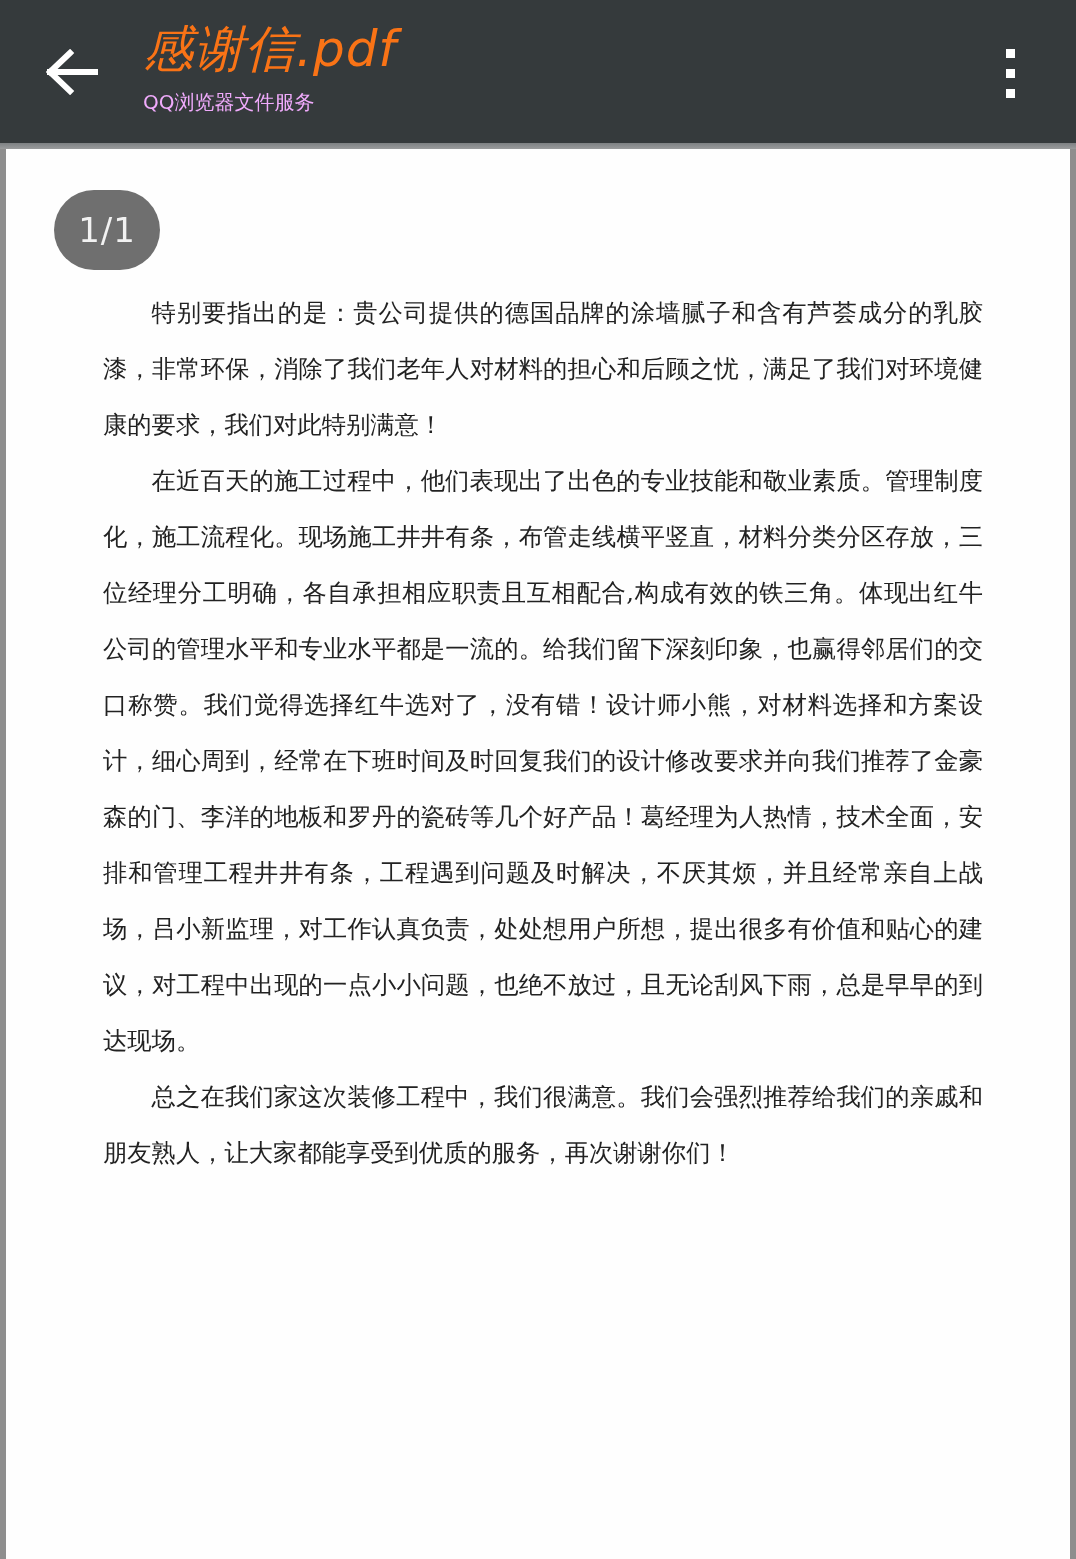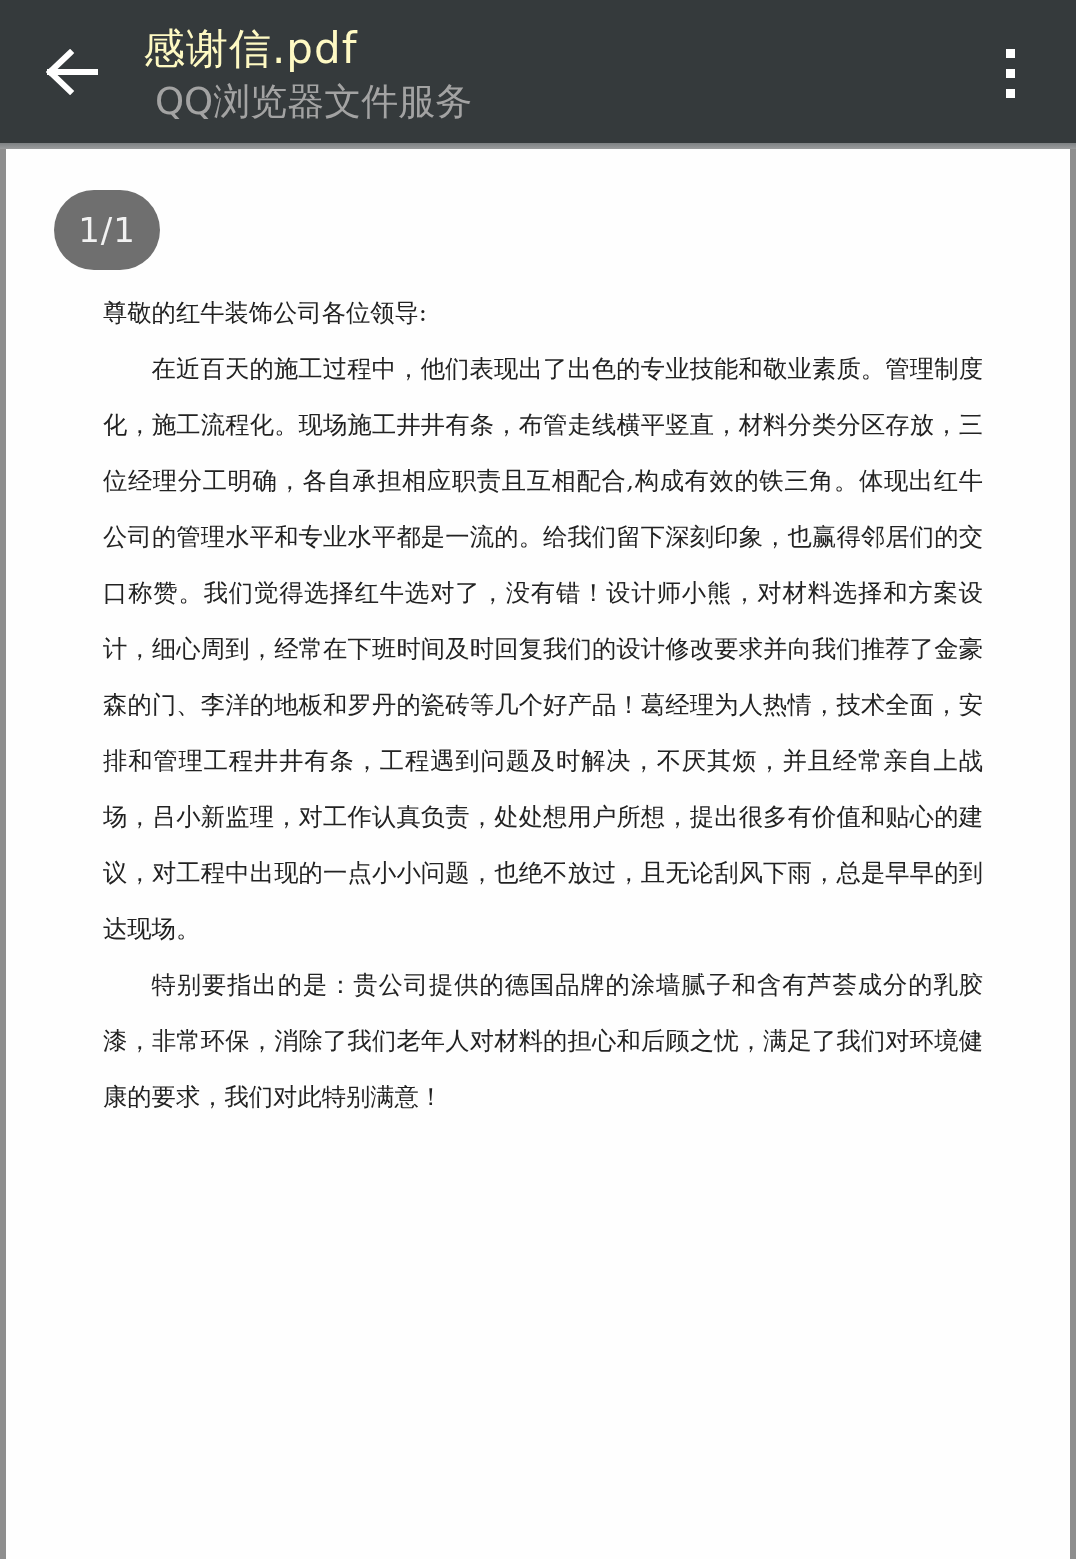--- a/index.html
+++ b/index.html
@@ -30,33 +30,33 @@
       left: 40px; top: 40px;
       width: 64px; height: 64px;
       display: flex; align-items: center; justify-content: center;
       cursor: pointer;
     }
     .title-wrap {
       position: absolute;
       left: 143px; top: 18px;
     }
     .title {
-      color: #fef9c3;
-      font-size: 42px;
+      color: #f97316;
+      font-size: 50px;
       line-height: 62px;
       letter-spacing: 1px;
       white-space: nowrap;
+      font-style: italic;
     }
     .subtitle {
-      color: #a3a3a3;
-      font-size: 37px;
+      color: #f0abfc;
+      font-size: 20px;
       line-height: 40px;
       margin-top: 2px;
       white-space: nowrap;
-      margin-left: 12px;
     }
     .more-button {
       position: absolute;
       left: 988px; top: 40px;
       width: 44px; height: 66px;
       display: flex; flex-direction: column; align-items: center; justify-content: center;
       gap: 11px;
       cursor: pointer;
     }
     .more-button .dot {
@@ -139,16 +139,16 @@
 </div>
 <div class="app-bar-shadow"></div>
 
 <div class="page-area">
   <div class="pdf-page"></div>
 </div>
 
 <div class="page-indicator">1/1</div>
 
 <div class="letter">
-  <p class="greeting">尊敬的红牛装饰公司各位领导:</p>
+  <p class="para">特别要指出的是：贵公司提供的德国品牌的涂墙腻子和含有芦荟成分的乳胶漆，非常环保，消除了我们老年人对材料的担心和后顾之忧，满足了我们对环境健康的要求，我们对此特别满意！</p>
   <p class="para">在近百天的施工过程中，他们表现出了出色的专业技能和敬业素质。管理制度化，施工流程化。现场施工井井有条，布管走线横平竖直，材料分类分区存放，三位经理分工明确，各自承担相应职责且互相配合,构成有效的铁三角。体现出红牛公司的管理水平和专业水平都是一流的。给我们留下深刻印象，也赢得邻居们的交口称赞。我们觉得选择红牛选对了，没有错！设计师小熊，对材料选择和方案设计，细心周到，经常在下班时间及时回复我们的设计修改要求并向我们推荐了金豪森的门、李洋的地板和罗丹的瓷砖等几个好产品！葛经理为人热情，技术全面，安排和管理工程井井有条，工程遇到问题及时解决，不厌其烦，并且经常亲自上战场，吕小新监理，对工作认真负责，处处想用户所想，提出很多有价值和贴心的建议，对工程中出现的一点小小问题，也绝不放过，且无论刮风下雨，总是早早的到达现场。</p>
-  <p class="para">特别要指出的是：贵公司提供的德国品牌的涂墙腻子和含有芦荟成分的乳胶漆，非常环保，消除了我们老年人对材料的担心和后顾之忧，满足了我们对环境健康的要求，我们对此特别满意！</p>
+  <p class="para">总之在我们家这次装修工程中，我们很满意。我们会强烈推荐给我们的亲戚和朋友熟人，让大家都能享受到优质的服务，再次谢谢你们！</p>
 </div>
 
 </body></html>

